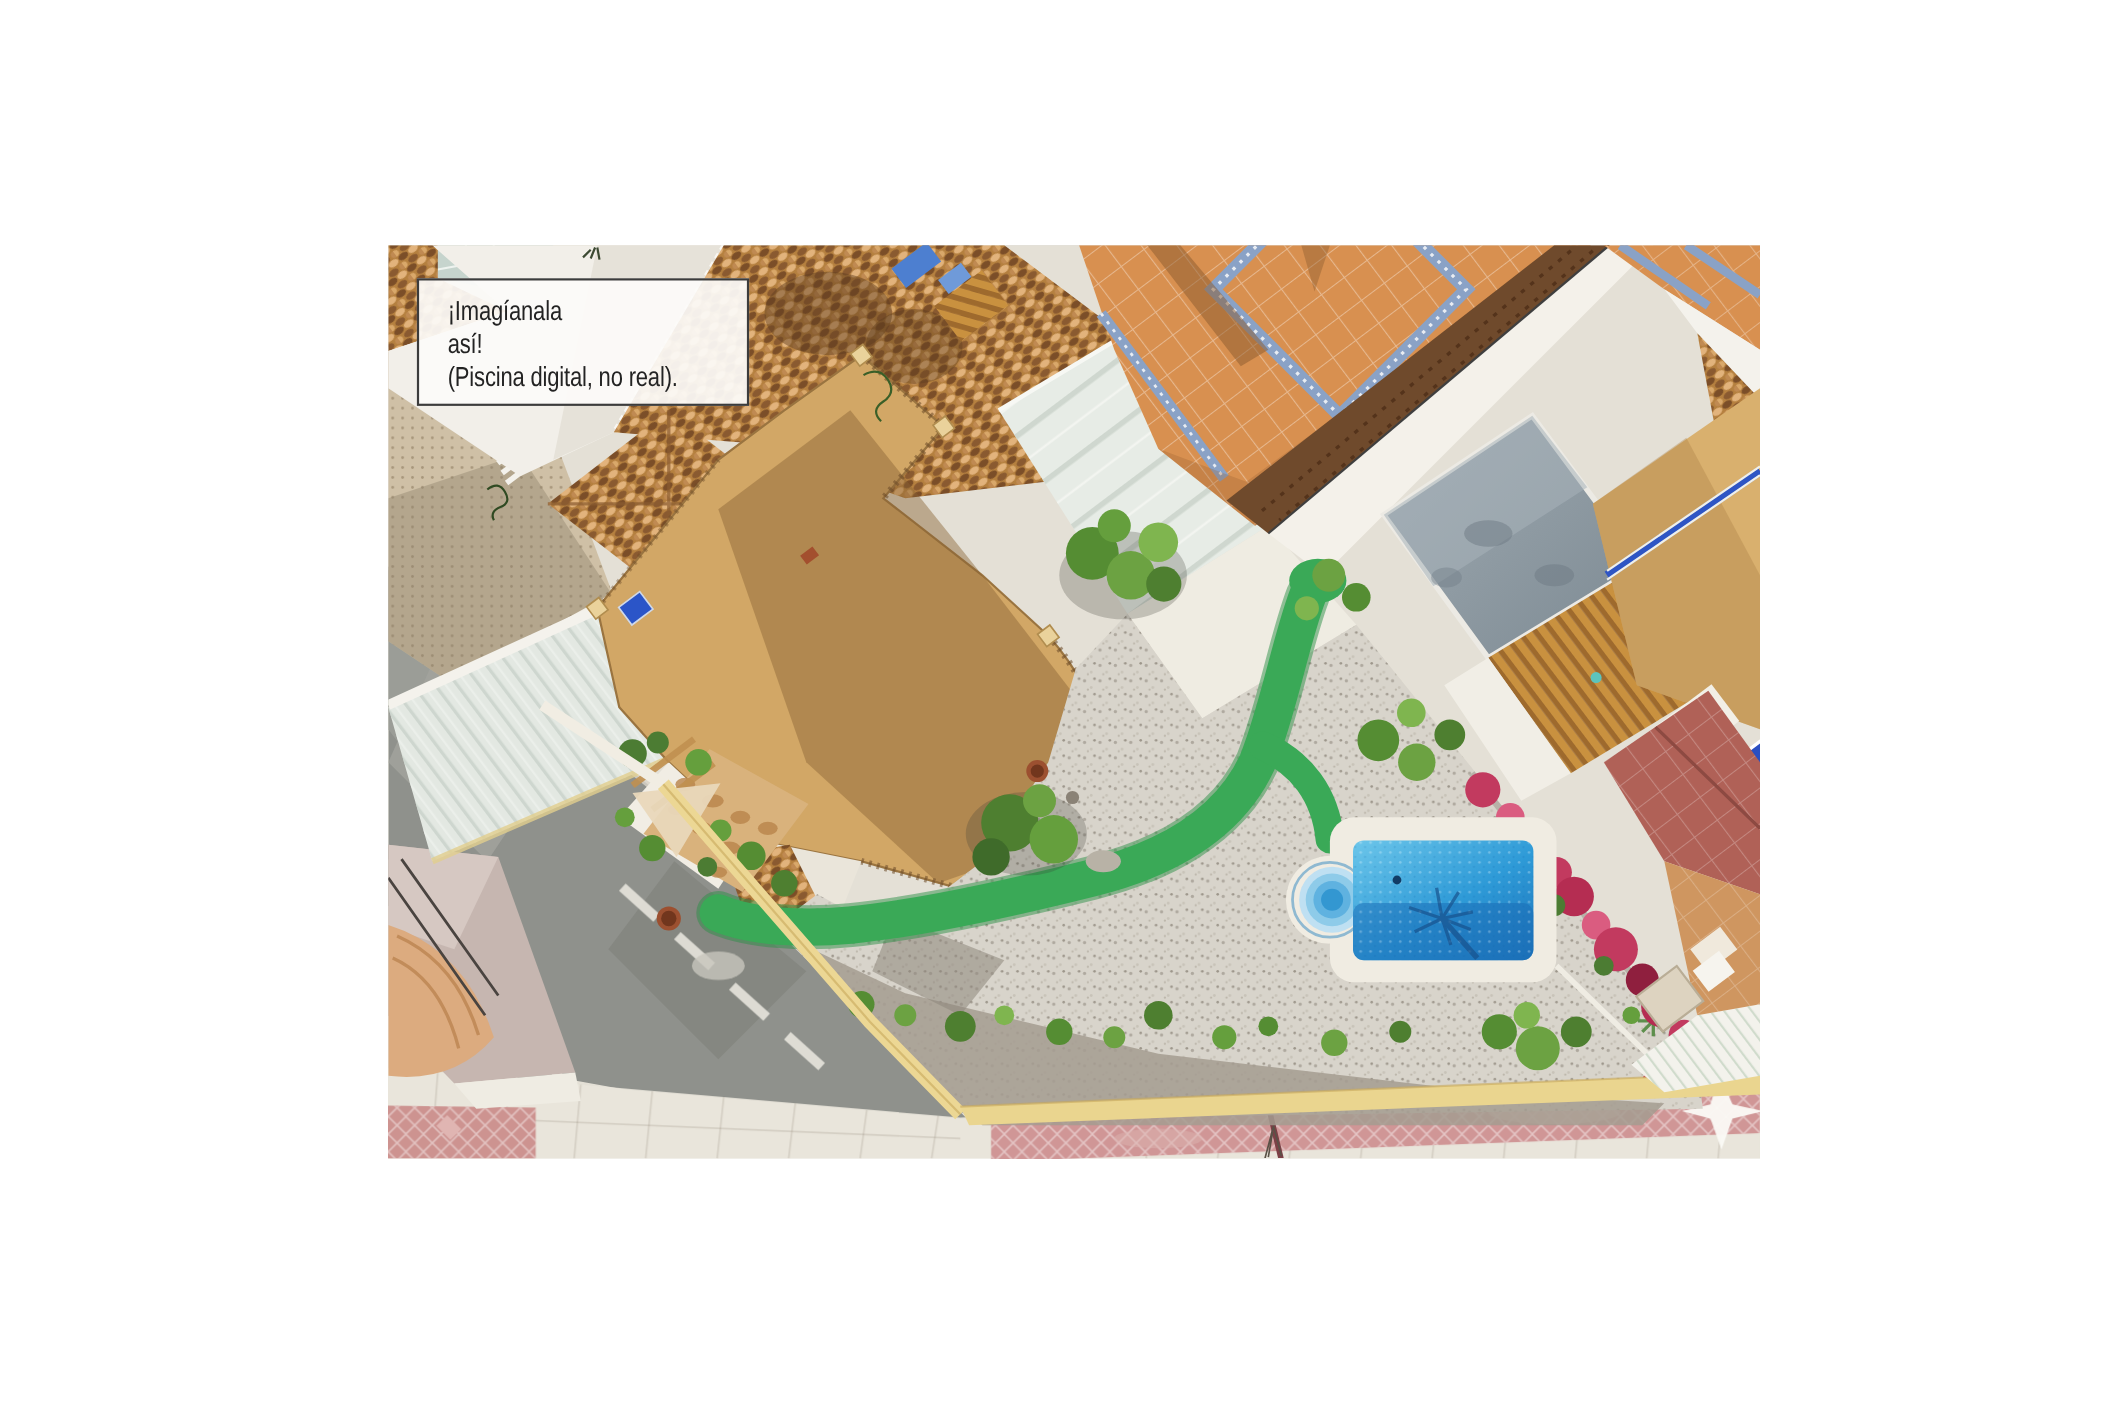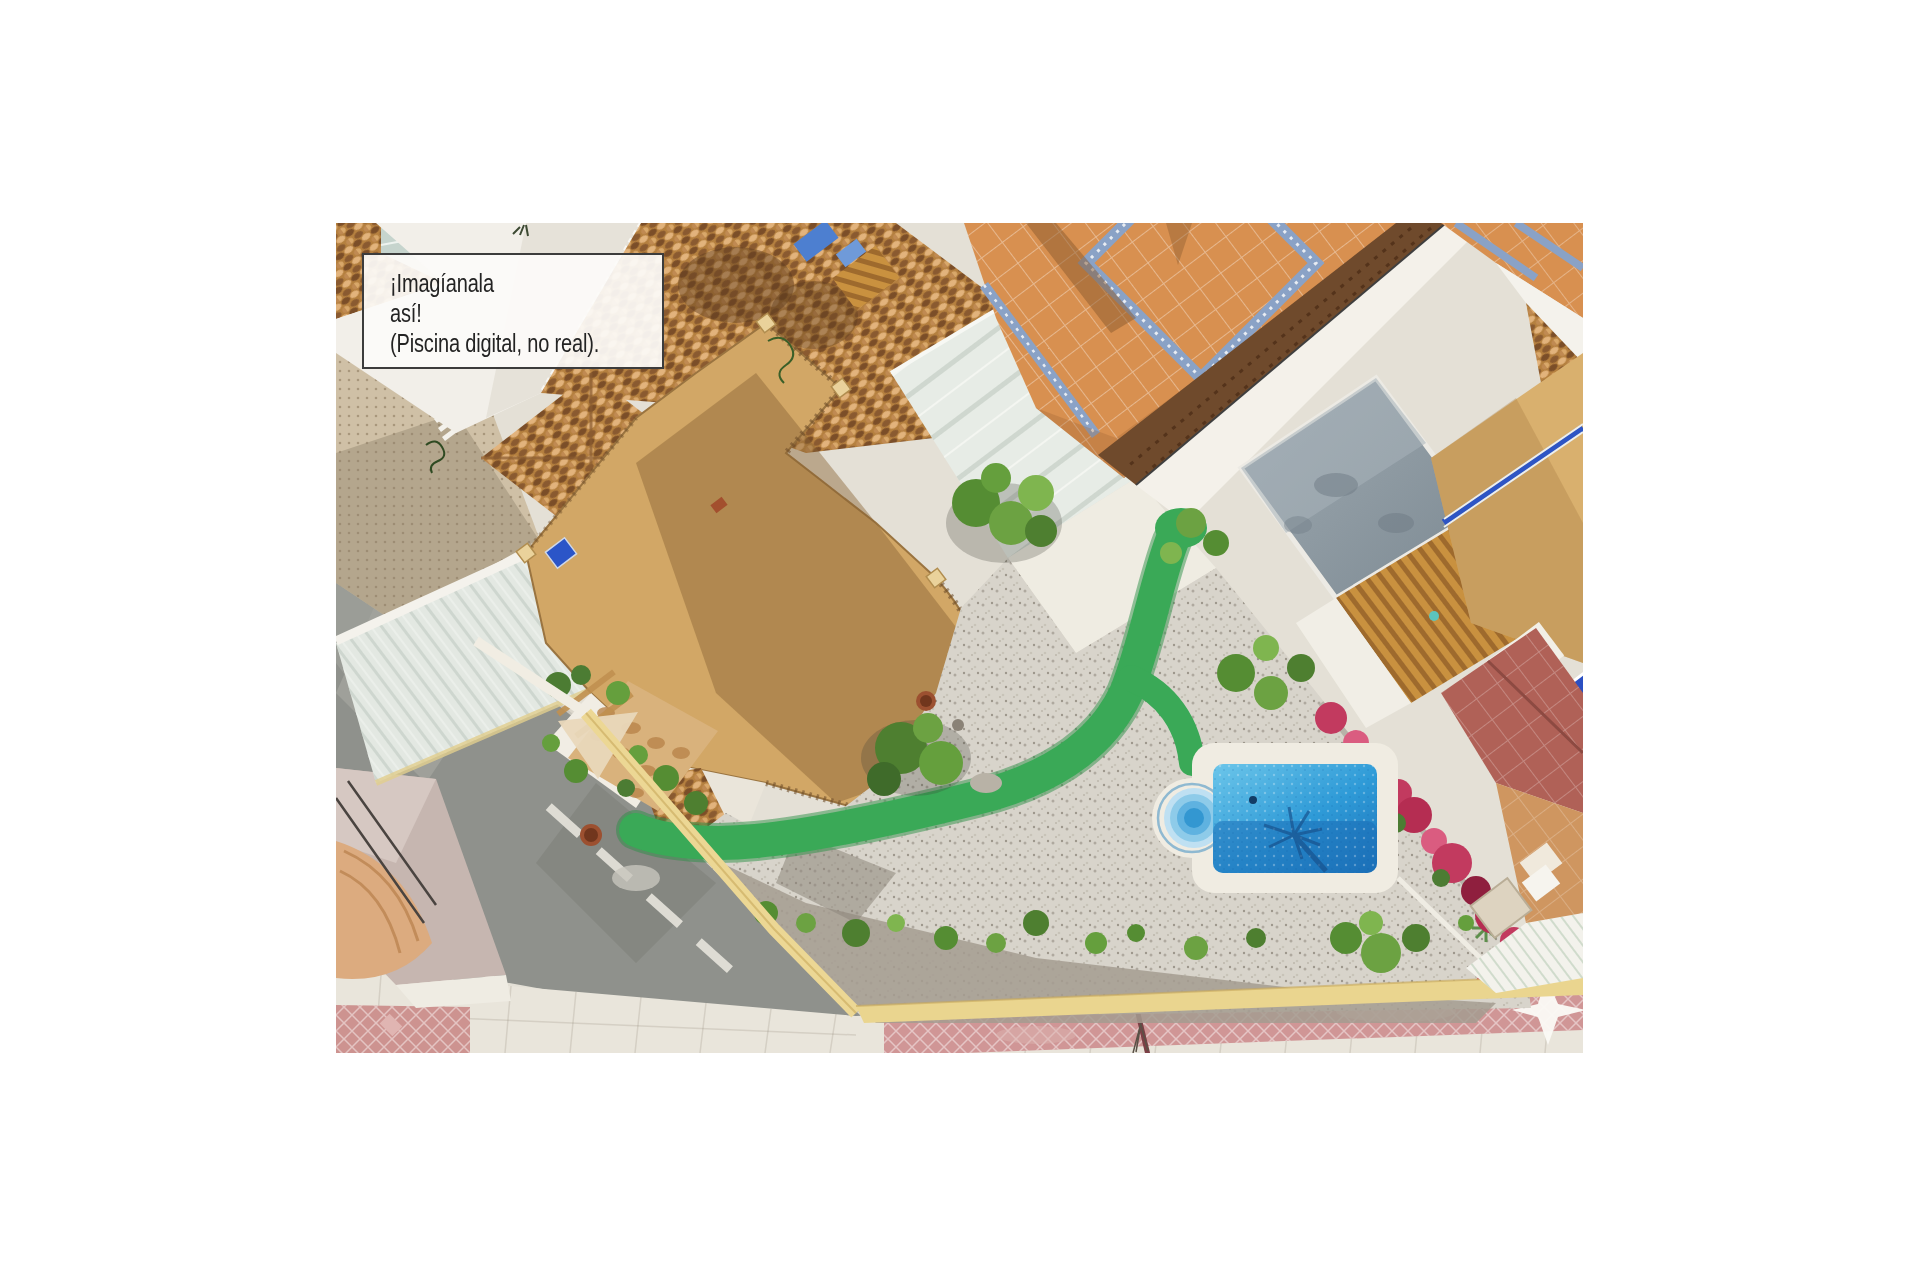--- a/index.html
+++ b/index.html
@@ -1,21 +1,21 @@
 <!DOCTYPE html>
 <html><head>
 <meta charset="utf-8">
 <style>
   html,body{margin:0;padding:0;}
   body{
     width:1920px;height:1280px;background:#ffffff;overflow:hidden;
     font-family:"Liberation Sans", sans-serif;position:relative;
   }
   .photo{
-    position:absolute;left:336px;top:223px;width:1247px;height:830px;
+    position:absolute;left:353px;top:223px;width:1247px;height:830px;
     background:#d8d3ca;overflow:hidden;
   }
   .photo svg{position:absolute;left:0;top:0;}
   .caption{
     position:absolute;left:26px;top:30px;width:302px;height:116px;
     background:rgba(252,251,249,0.93);
     border:2px solid #3c3c3c;
     box-sizing:border-box;
     padding:13px 6px 10px 26px;
     overflow:hidden;

